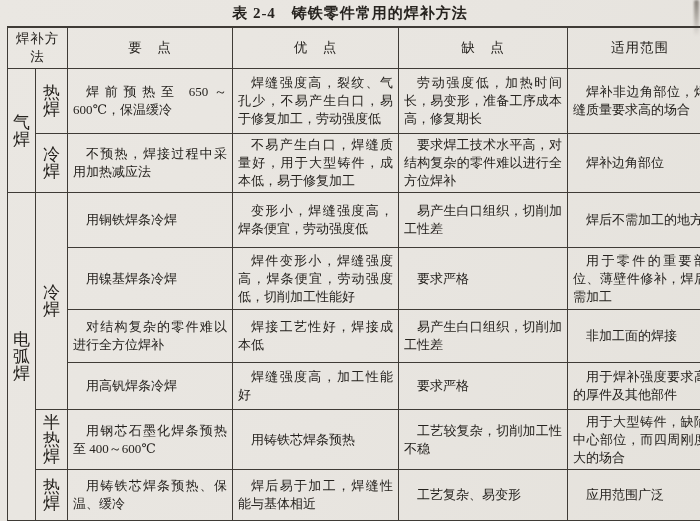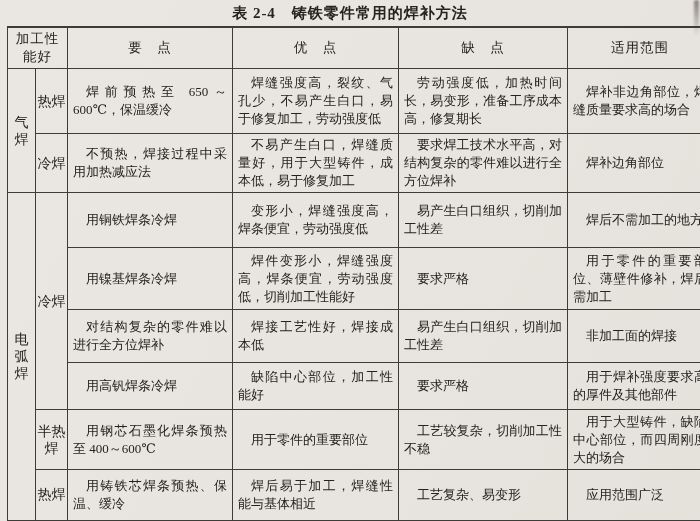--- a/index.html
+++ b/index.html
@@ -42,21 +42,21 @@
   td.hd{
     text-align:center;
     font-size:13.5px;
     letter-spacing:1px;
     padding:2px 2px;
   }
   td.grp, td.sub{
     text-align:center;
     padding:0;
     line-height:17px;
-    font-size:14px;
+    font-size:17px;
   }
   td.cell{
     padding:2px 5px;
     text-align:justify;
     text-indent:1em;
   }
   
   .edge-smudge{
     position:absolute;
     top:0; right:1px;
@@ -75,21 +75,21 @@
   <colgroup>
     <col style="width:28px">
     <col style="width:32px">
     <col style="width:165px">
     <col style="width:166px">
     <col style="width:169px">
     <col style="width:145px">
   </colgroup>
   <tbody>
     <tr style="height:36px">
-      <td class="hd" colspan="2">加工性能好</td>
+      <td class="hd" colspan="2">焊补方法</td>
       <td class="hd">要　点</td>
       <td class="hd">优　点</td>
       <td class="hd">缺　点</td>
       <td class="hd">适用范围</td>
     </tr>
 
     <tr style="height:65px">
       <td class="grp" rowspan="2">气焊</td>
       <td class="sub">热焊</td>
       <td class="cell">焊前预热至 650～600℃，保温缓冷</td>
@@ -124,29 +124,29 @@
 
     <tr style="height:53px">
       <td class="cell">对结构复杂的零件难以进行全方位焊补</td>
       <td class="cell">焊接工艺性好，焊接成本低</td>
       <td class="cell">易产生白口组织，切削加工性差</td>
       <td class="cell">非加工面的焊接</td>
     </tr>
 
     <tr style="height:47px">
       <td class="cell">用高钒焊条冷焊</td>
-      <td class="cell">缺陷中心部位，加工性能好</td>
+      <td class="cell">焊缝强度高，加工性能好</td>
       <td class="cell">要求严格</td>
       <td class="cell">用于焊补强度要求高的厚件及其他部件</td>
     </tr>
 
     <tr style="height:60px">
       <td class="sub">半热焊</td>
       <td class="cell">用钢芯石墨化焊条预热至 400～600℃</td>
-      <td class="cell">用于零件的重要部位</td>
+      <td class="cell">用铸铁芯焊条预热</td>
       <td class="cell">工艺较复杂，切削加工性不稳</td>
       <td class="cell">用于大型铸件，缺陷中心部位，而四周刚度大的场合</td>
     </tr>
 
     <tr style="height:51px">
       <td class="sub">热焊</td>
       <td class="cell">用铸铁芯焊条预热、保温、缓冷</td>
       <td class="cell">焊后易于加工，焊缝性能与基体相近</td>
       <td class="cell">工艺复杂、易变形</td>
       <td class="cell">应用范围广泛</td>

